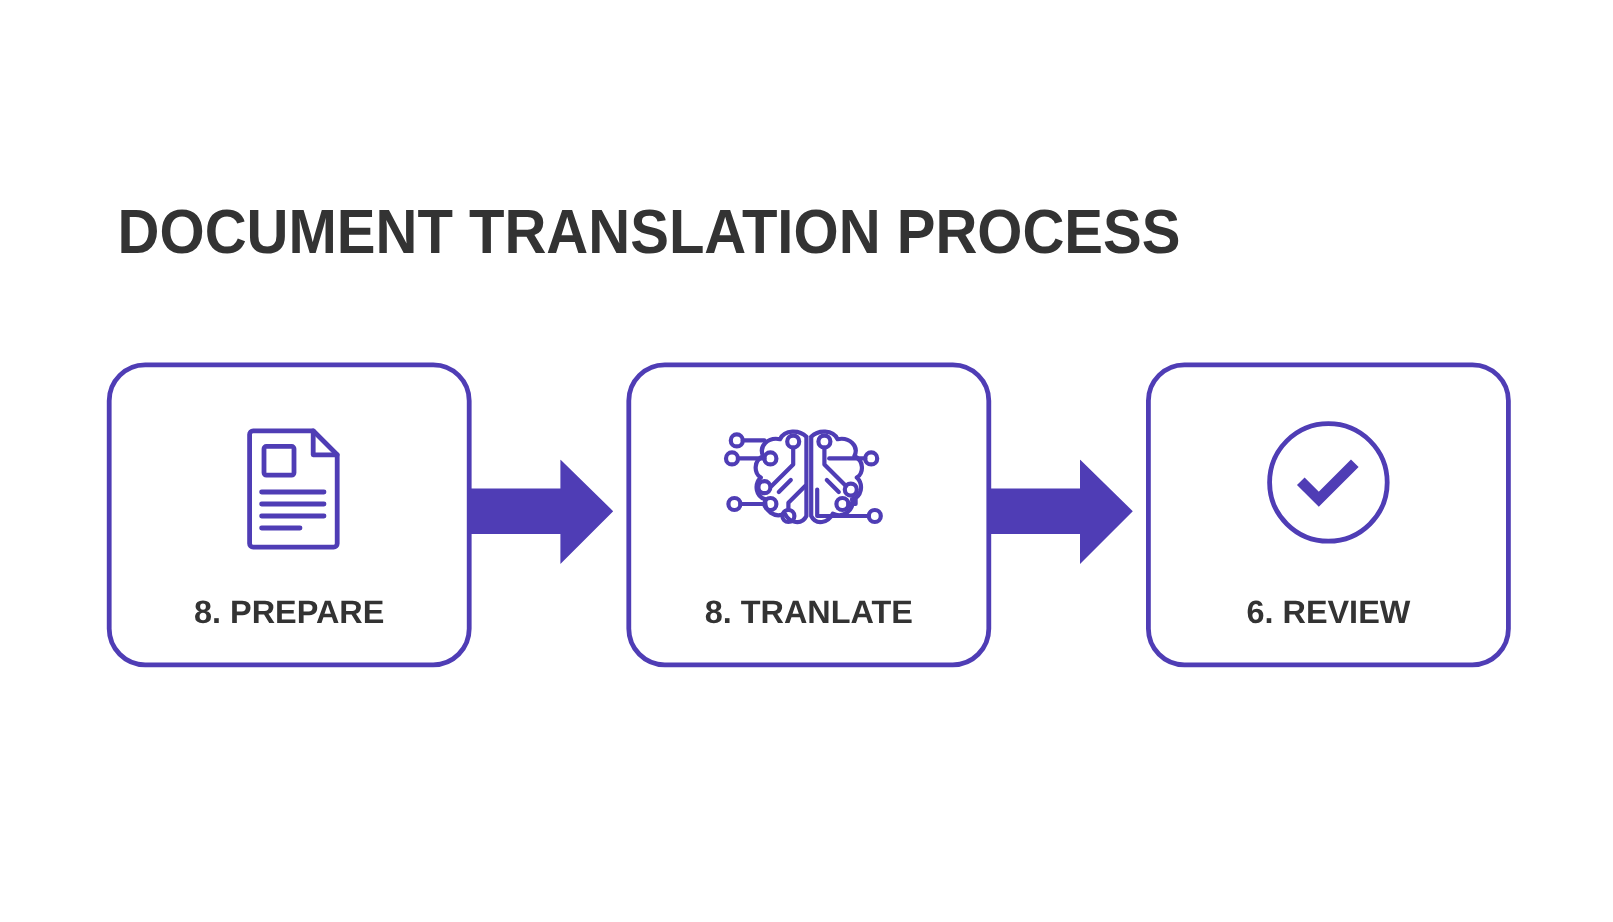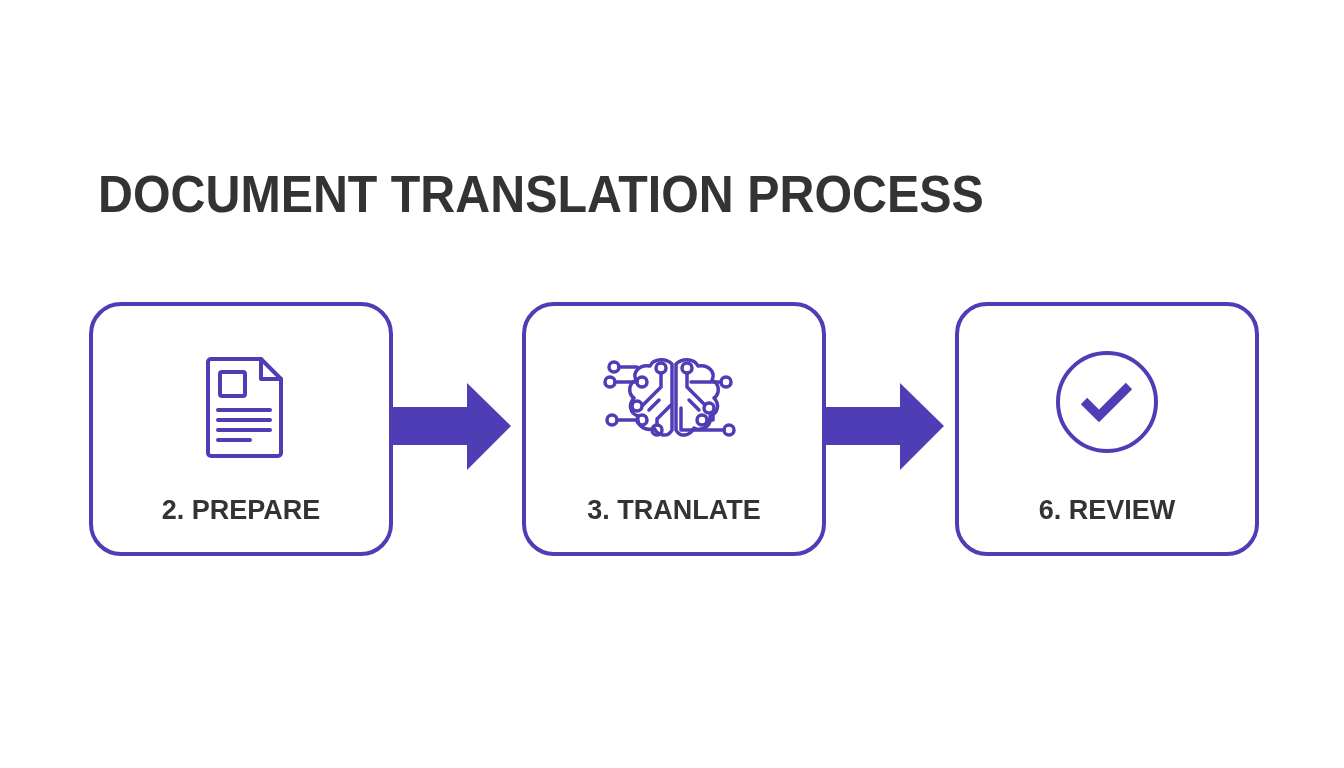--- a/index.html
+++ b/index.html
@@ -35,21 +35,21 @@
     <g fill="none" stroke="#4F3DB5" stroke-width="4" stroke-linejoin="round" stroke-linecap="round">
       <path d="M45 9 h50 l20 20 v74 a3 3 0 0 1 -3 3 h-67 a3 3 0 0 1 -3 -3 v-91 a3 3 0 0 1 3 -3 z"></path>
       <path d="M95 9 v20 h20"></path>
       <rect x="54" y="22" width="25" height="24" rx="2"></rect>
       <line x1="52" y1="60" x2="104" y2="60"></line>
       <line x1="52" y1="70" x2="104" y2="70"></line>
       <line x1="52" y1="80" x2="104" y2="80"></line>
       <line x1="52" y1="90" x2="84" y2="90"></line>
     </g>
   </svg>
-  <div class="label">2. PREPARE</div>
+  <div class="label">8. PREPARE</div>
 </div>
 
 <svg class="arrow" style="left:391px;" viewBox="0 0 125 90">
   <polygon points="0,24 76,24 76,0 120,43 76,87 76,62 0,62" fill="#4F3DB5"></polygon>
 </svg>
 
 <div class="step" style="left:522px;">
   <svg class="icon" viewBox="0 0 150 110">
     <g fill="none" stroke="#4F3DB5" stroke-width="3.5" stroke-linecap="round" stroke-linejoin="round">
 
@@ -76,21 +76,21 @@
       <circle cx="110" cy="58" r="5"></circle>
       <path d="M92 32 h30"></path>
         <circle cx="127" cy="32" r="5"></circle>
       <path d="M100 60 l-10 -10"></path>
       <circle cx="103" cy="70" r="5"></circle>
         <path d="M108 70 h6 v-4"></path>
       <path d="M82 58 v22 h43"></path>
         <circle cx="130" cy="80" r="5"></circle>
     </g>
   </svg>
-  <div class="label">3. TRANLATE</div>
+  <div class="label">8. TRANLATE</div>
 </div>
 
 <svg class="arrow" style="left:824px;" viewBox="0 0 125 90">
   <polygon points="0,24 76,24 76,0 120,43 76,87 76,62 0,62" fill="#4F3DB5"></polygon>
 </svg>
 
 <div class="step" style="left:955px;">
   <svg class="icon" viewBox="0 0 150 110">
     <circle cx="75" cy="52" r="49" fill="none" stroke="#4F3DB5" stroke-width="4"></circle>
     <polyline points="52,51 67,66 97,36" fill="none" stroke="#4F3DB5" stroke-width="9" stroke-linejoin="miter" stroke-linecap="butt"></polyline>

